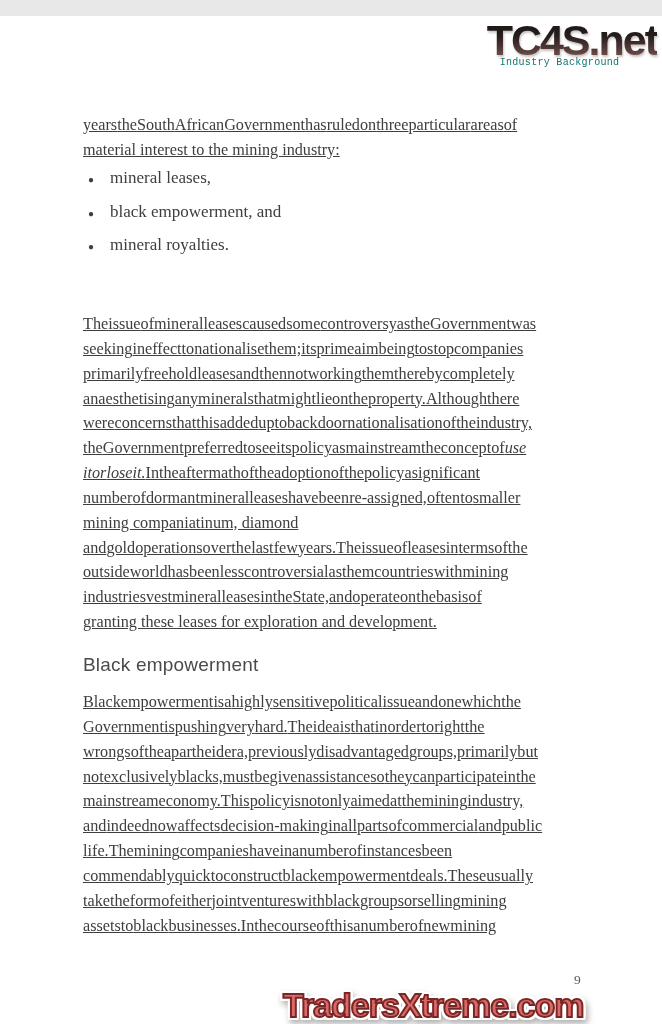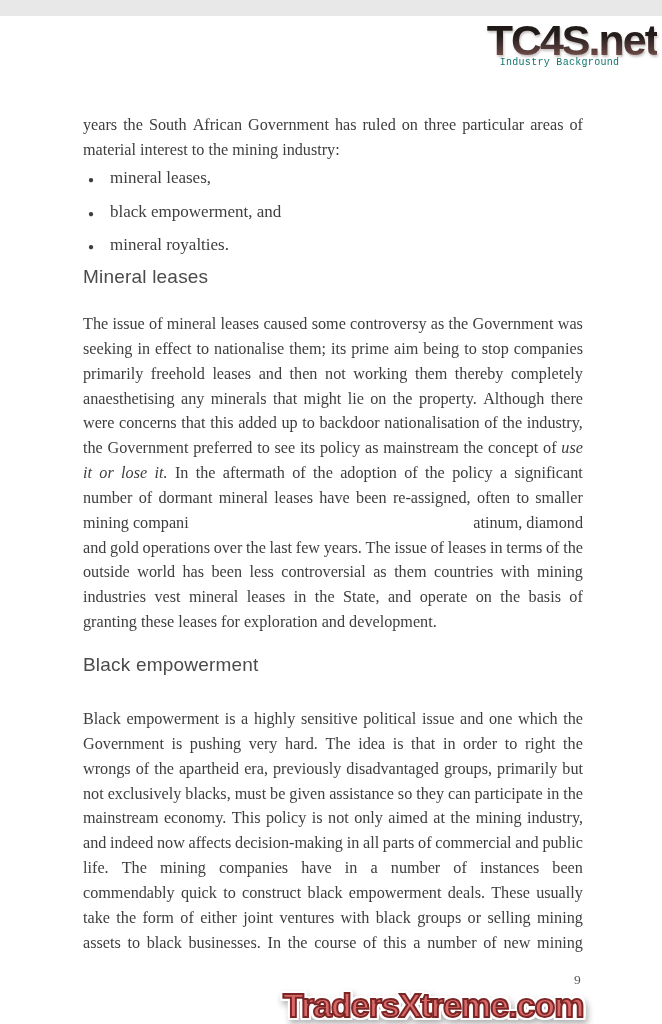--- a/index.html
+++ b/index.html
@@ -21,21 +21,21 @@
   }
   .brand-sub {
     font-family:Liberation Mono, monospace;
     font-size:10px; color:#0f766e; letter-spacing:0.3px;
     margin-top:-7px; padding-left:13px; line-height:15px;
   }
 
   
   .col { position:absolute; left:83px; width:500px; color:#3e3e3e; }
   .para { font-size:16.2px; }
-  .jline { display:flex; justify-content:space-between; line-height:24.85px; white-space:nowrap; }
+  .jline { display:flex; line-height:24.85px; white-space:nowrap;text-decoration:underline; }
   .jline.last { display:block; }
   .jline .it { font-style:italic; }
   .heading {
     font-family:"Liberation Sans", sans-serif;
     font-size:19px; font-weight:400; color:#4b4b4b; letter-spacing:0.2px;
   }
   .bullets .bullet-row { display:flex; align-items:baseline; padding-left:5px; margin-bottom:6.6px; line-height:25px; }
   .bullets .dot { width:9px; font-size:15px; color:#3e3e3e; }
   .bullets .btxt { margin-left:13px; font-size:17px; }
 
@@ -66,21 +66,21 @@
     position:absolute; left:574px; top:956px;
     font-size:13.5px; color:#555; font-family:"Liberation Serif", serif;
   }
 
   
   .intro   { top:97px; }
   .blist   { top:149px; }
   .head1   { top:250px; }
   .para2   { top:296px; }
   .head2   { top:638px; }
-  .para3   { top:691px; }
+  .para3   { top:674px; }
 </style>
 </head>
 <body>
 
 <div class="page">
 
   <div class="brand">
     <div class="brand-name">TC4S.net</div>
     <div class="brand-sub">Industry Background</div>
   </div>
@@ -111,21 +111,20 @@
       <div class="bullet-row">
         <span class="dot" style="font-size: 10px;">●</span>
         <span class="btxt">black empowerment, and</span>
       </div>
       <div class="bullet-row">
         <span class="dot" style="font-size: 10px;">●</span>
         <span class="btxt">mineral royalties.</span>
       </div>
     </div>
 
-  <div class="col heading head1">Mineral leases</div>
   <div class="col para para2">
       <div class="jline">
         <span>The</span>
         <span>issue</span>
         <span>of</span>
         <span>mineral</span>
         <span>leases</span>
         <span>caused</span>
         <span>some</span>
         <span>controversy</span>

